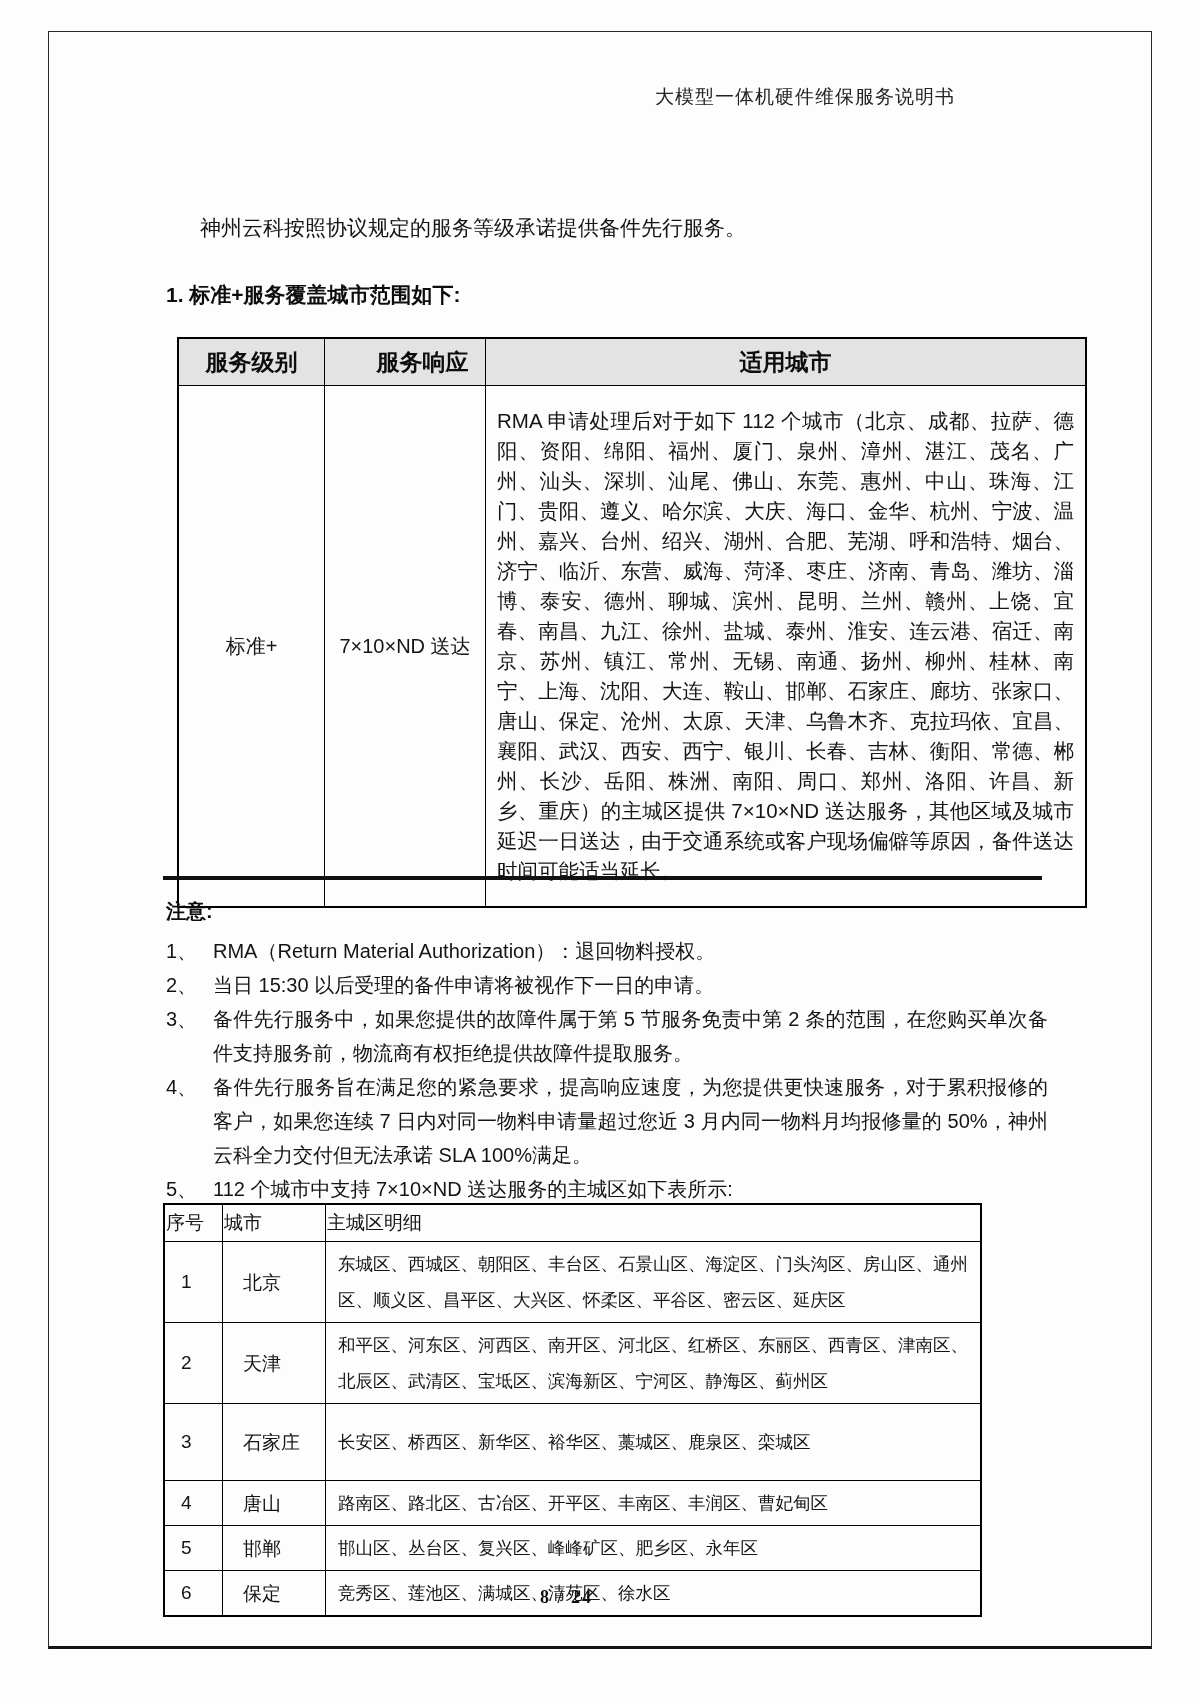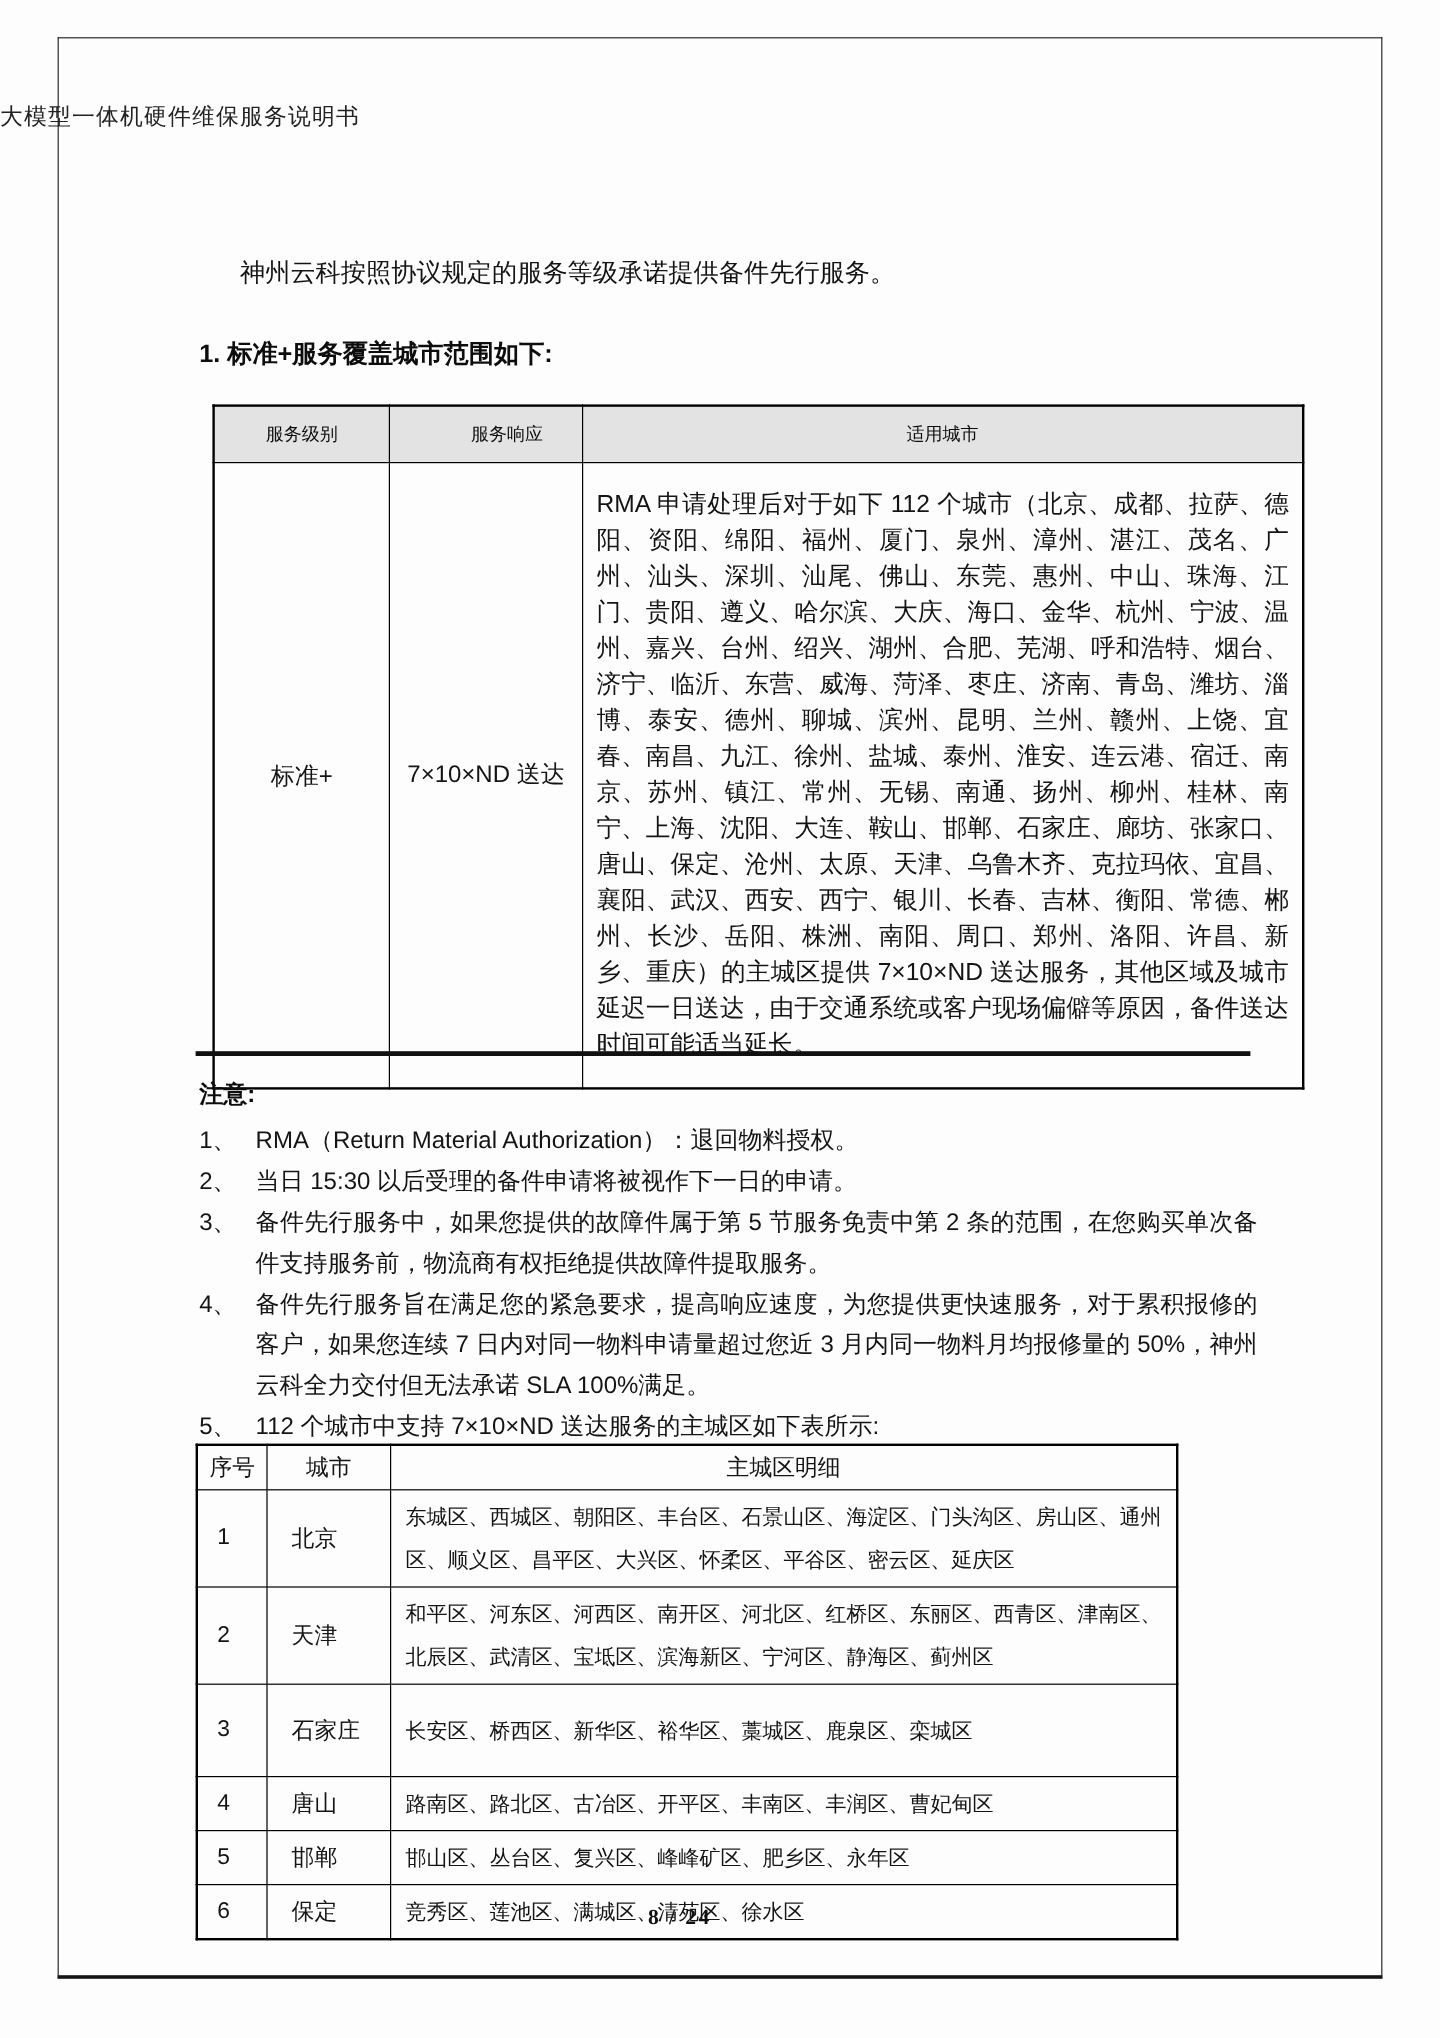--- a/index.html
+++ b/index.html
@@ -8,34 +8,34 @@
     background:#fdfdfd;color:#111;
     font-family:"Liberation Sans",sans-serif;
     overflow:hidden;
   }
   .abs{position:absolute;}
   .frame{
     left:48px;top:31px;width:1102px;height:1614px;
     border:1px solid #2a2a2a;border-bottom:3px solid #151515;
   }
   .header-title{
-    top:84px;left:0;width:955px;
+    top:84px;left:0;width:955px;text-align:right;
     font-family:"Liberation Serif",serif;font-size:19px;color:#222;
     letter-spacing:1px;
   }
   .para{font-size:21px;line-height:28px;color:#141414;}
   .para1{top:150px;left:166px;width:890px;}
   .para2{top:214px;left:166px;width:890px;text-indent:34px;}
   .heading1{top:281px;left:166px;font-size:21px;font-weight:bold;color:#0d0d0d;}
 
   table{border-collapse:collapse;table-layout:fixed;}
   .t1{left:177px;top:337px;width:863px;border:2px solid #000;}
   .t1 th,.t1 td{border:1px solid #000;vertical-align:middle;}
   .t1 thead th{
-    height:44px;background:#e3e3e3;font-size:15px;font-weight:normal;
+    height:44px;background:#e3e3e3;font-size:23px;font-weight:bold;
     text-align:center;color:#0d0d0d;
   }
   .t1 .c1{width:143px;}
   .t1 .c2{width:123px;padding-left:36px;}
   .t1 .c3{width:597px;}
   .t1 td.level{text-align:center;font-size:20px;color:#141414;}
   .t1 td.resp{text-align:center;font-size:20px;line-height:34px;color:#141414;padding:0 4px;}
   .t1 td.cities{
     padding:20px 11px;font-size:20.5px;line-height:30px;
     text-align:justify;color:#141414;
@@ -44,21 +44,21 @@
   .divider{left:163px;top:876px;width:879px;height:4px;background:#111;}
 
   .notes-title{top:898px;left:166px;font-size:20px;font-weight:bold;color:#0d0d0d;}
   .notes{top:934px;left:166px;width:882px;}
   .note{display:flex;align-items:flex-start;}
   .note .num{flex:0 0 47px;font-size:20px;line-height:34px;color:#141414;}
   .note .txt{flex:1;font-size:20px;line-height:34px;text-align:justify;color:#141414;}
 
   .t2{left:163px;top:1203px;width:807px;border:2px solid #000;font-size:19px;color:#141414;}
   .t2 th,.t2 td{border:1px solid #000;vertical-align:middle;}
-  .t2 thead th{height:34px;font-weight:normal;text-align:center;font-size:19px;}
+  .t2 thead th{height:34px;font-weight:normal;text-align:left;font-size:19px;}
   .t2 .cn{width:55px;}
   .t2 .cc{width:100px;border-radius:13px;}
   .t2 .cd{width:652px;}
   .t2 td.no{padding-left:16px;}
   .t2 td.city{padding:0 22px 0 20px;line-height:27px;}
   .t2 td.dist{padding:4px 12px;font-size:17.5px;line-height:36px;text-align:justify;}
   .t2 tr.h77{height:77px;} .t2 tr.h76{height:76px;} .t2 tr.h38{height:38px;}
 
   .footer{
     top:1587px;left:0;width:1133px;text-align:center;

